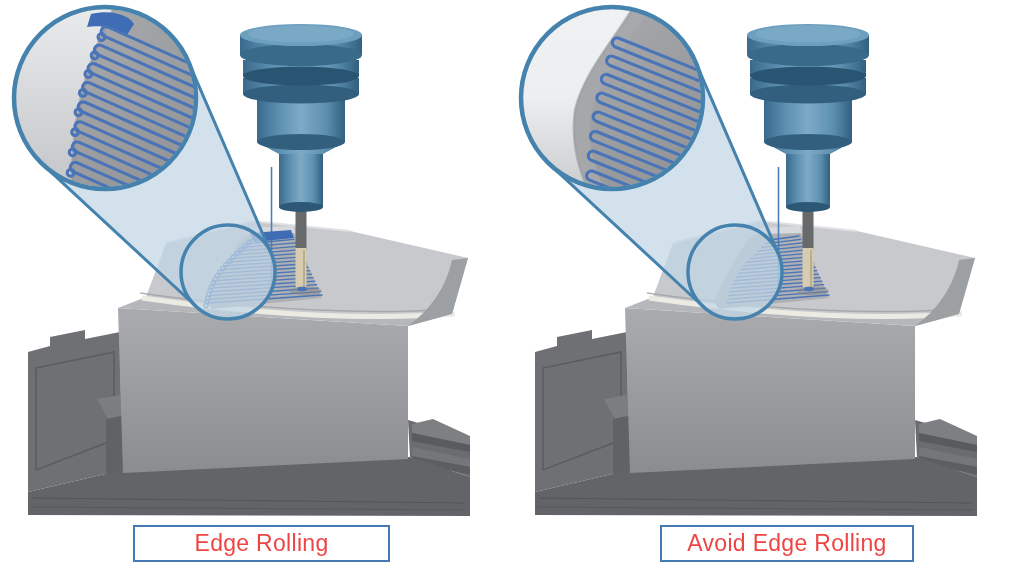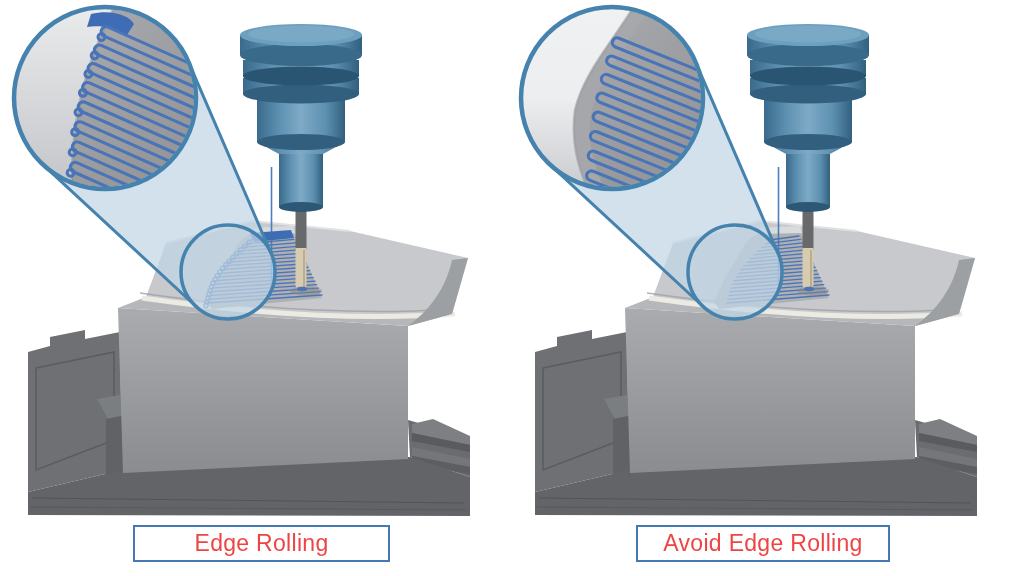--- a/index.html
+++ b/index.html
@@ -219,16 +219,16 @@
             </g>
       </g>
     </g>
     <circle cx="105" cy="98" r="91" fill="none" stroke="#4583ae" stroke-width="4.5"></circle>
   </g>
 </svg>
 
 <div class="caption" style="left:133px;width:257px">
   <span>Edge Rolling</span>
 </div>
-<div class="caption" style="left:636px;width:254px">
+<div class="caption" style="left:660px;width:254px">
   <span>Avoid Edge Rolling</span>
 </div>
 </div>
 
 </body></html>

